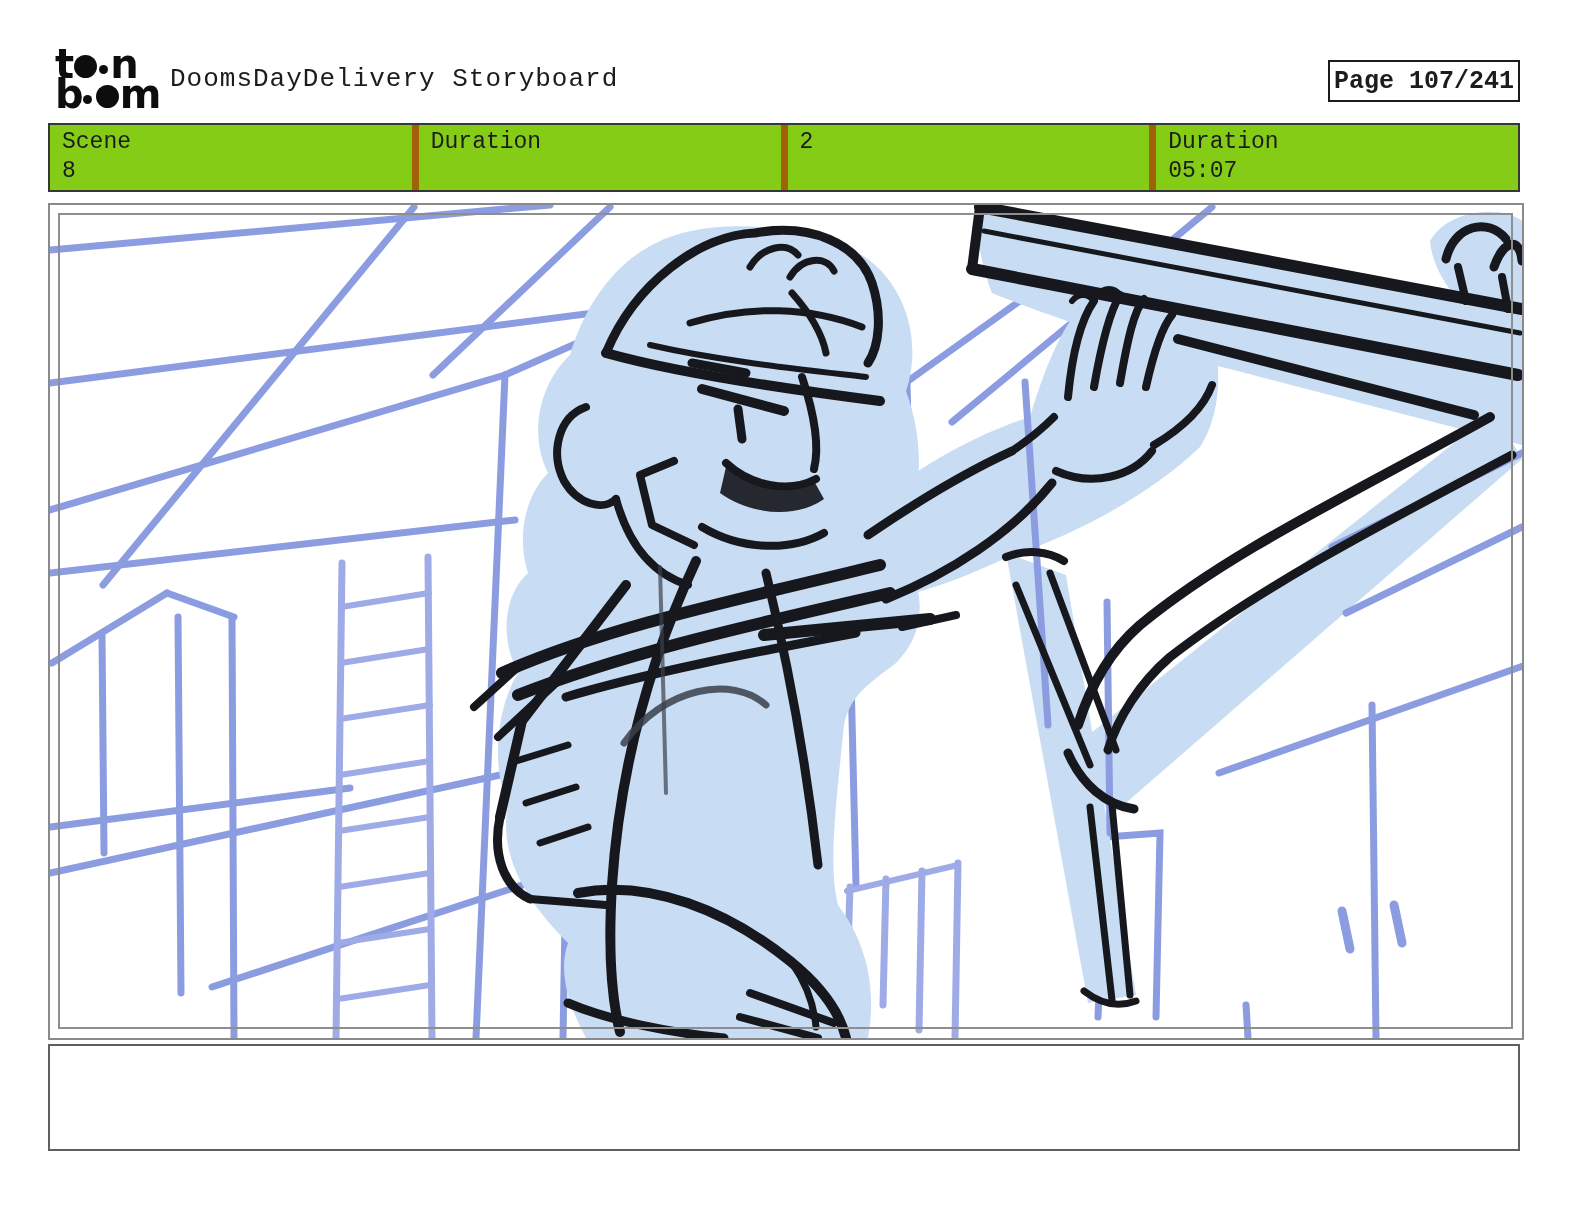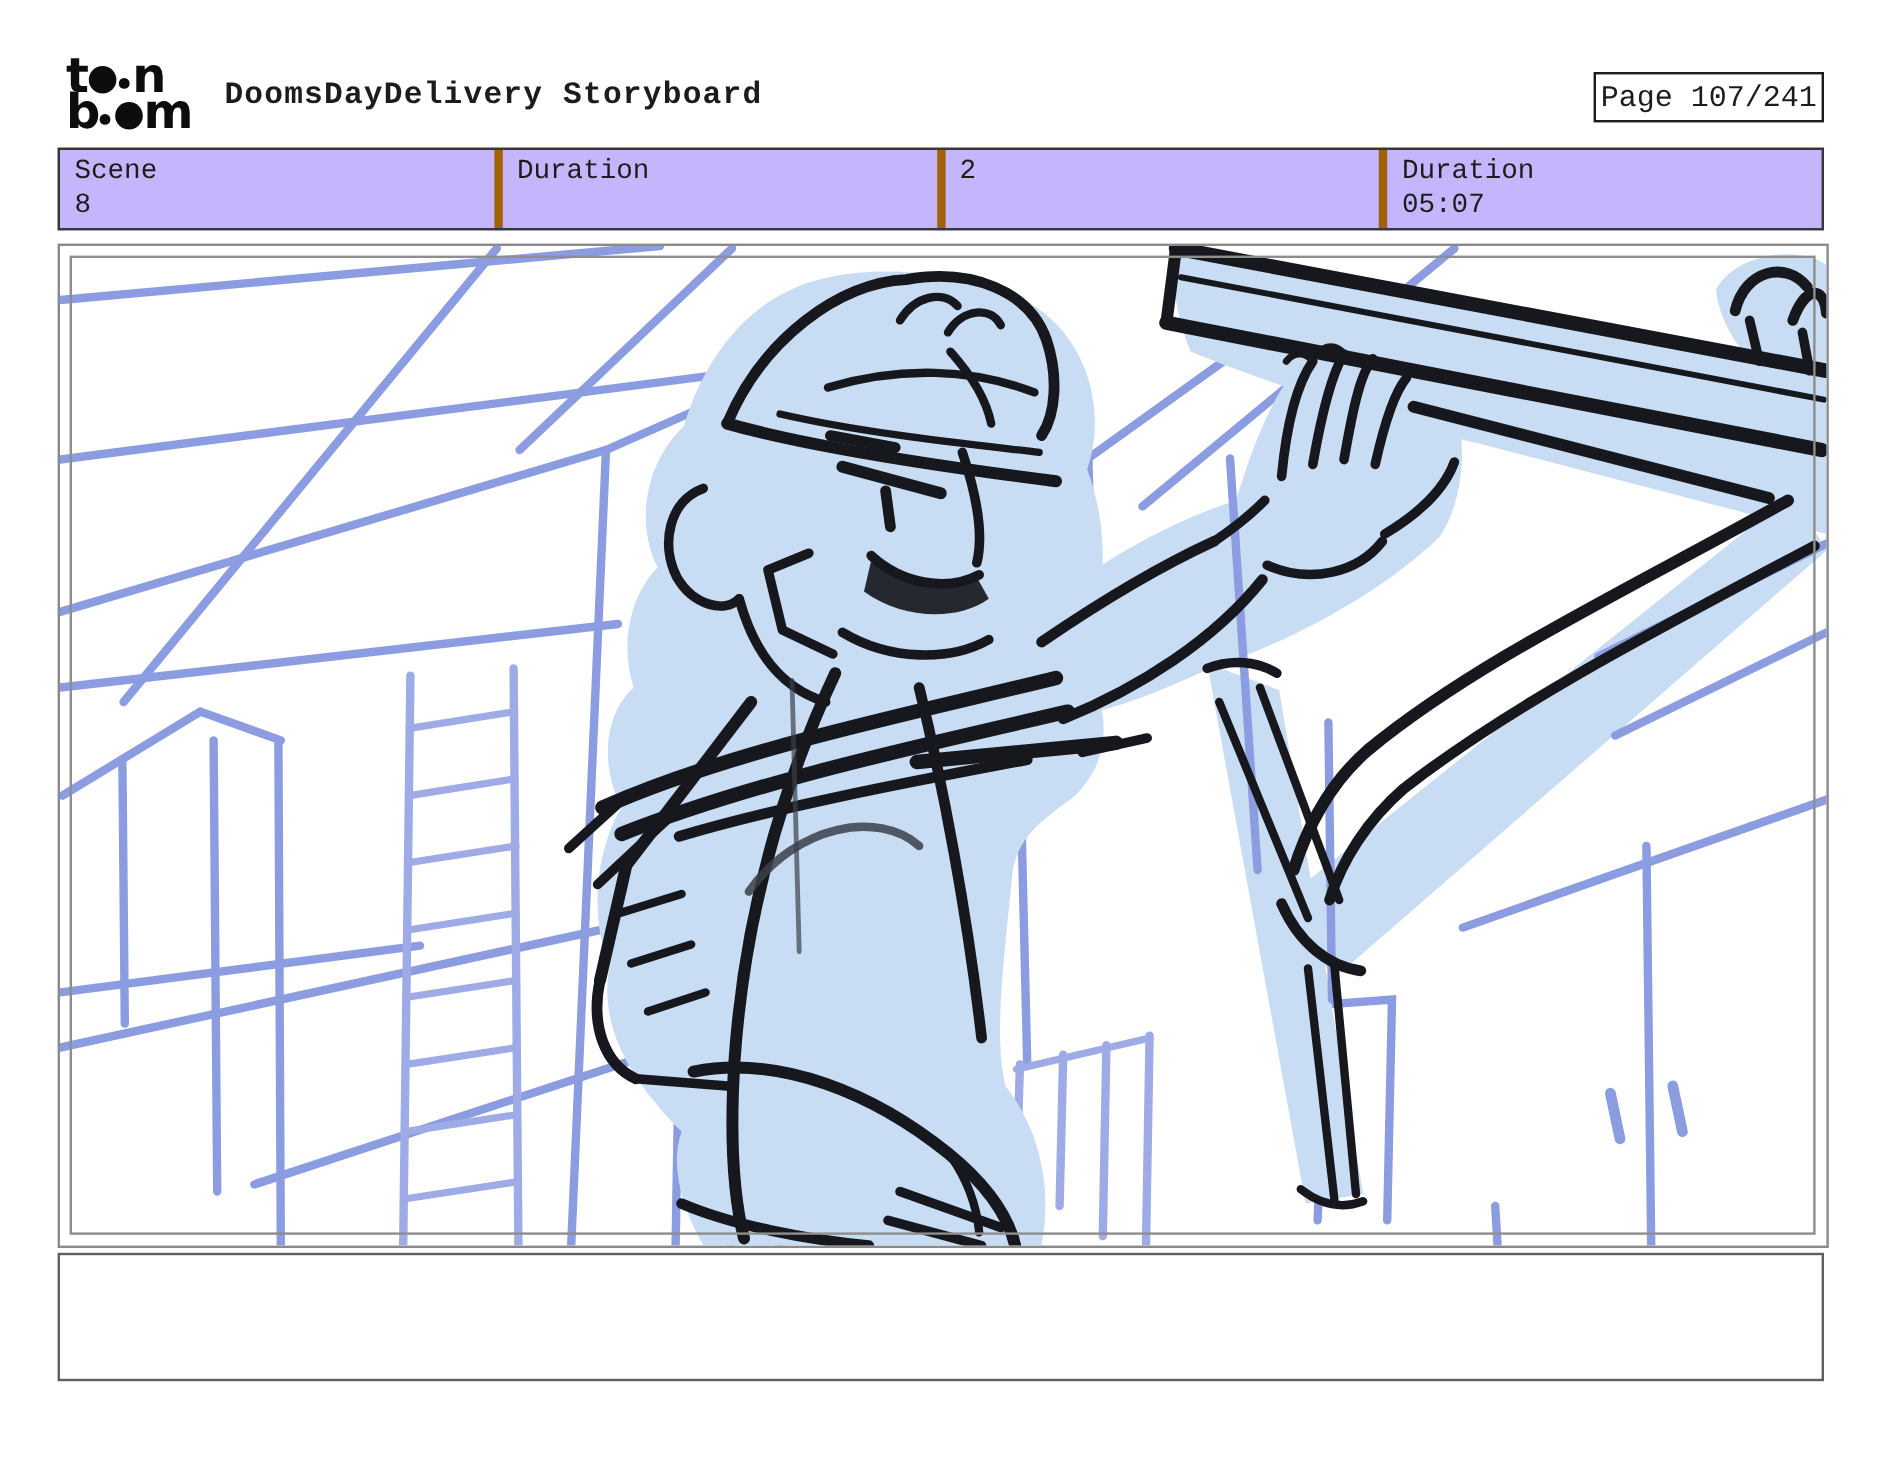--- a/index.html
+++ b/index.html
@@ -7,28 +7,28 @@
        font-family:"Liberation Mono","DejaVu Sans Mono",monospace;color:#1c1c1c;}
 
   
   .logo{position:absolute;left:55px;top:50px;width:130px;color:#0d0d0d;
         font-family:"DejaVu Sans","Liberation Sans",sans-serif;font-weight:bold;}
   .logo-row{display:flex;align-items:center;height:29px;font-size:40px;line-height:29px;letter-spacing:-2px;}
   .logo-row.second{margin-top:1px;}
   .dot{background:#0d0d0d;border-radius:50%;display:inline-block;}
   .dot.big{width:23px;height:23px;margin:4px 1px 0 2px;}
   .dot.small{width:9px;height:9px;margin:10px 2px 0 1px;}
-  .title{position:absolute;left:187px;top:64px;font-size:26px;font-weight:bold;letter-spacing:1px;white-space:pre;text-align:right;}
+  .title{position:absolute;left:170px;top:64px;font-size:26px;font-weight:normal;letter-spacing:1px;white-space:pre;text-align:right;}
   .page-box{position:absolute;left:1328px;top:60px;width:192px;height:42px;border:2px solid #1b1b1b;
             box-sizing:border-box;display:flex;align-items:center;justify-content:center;
-            font-size:25px;font-weight:normal;background:#fff;}
+            font-size:25px;font-weight:bold;background:#fff;}
 
   
   .info-row{position:absolute;left:48px;top:123px;width:1472px;height:69px;border:2px solid #373737;
-            box-sizing:border-box;display:flex;background:#c4b5fd;}
+            box-sizing:border-box;display:flex;background:#84cc16;}
   .info-cell{flex:1;border-left:7px solid #a16207;box-sizing:border-box;padding:3px 12px 5px 12px;
              display:flex;flex-direction:column;justify-content:space-between;}
   .info-cell:first-child{border-left:none;}
   .info-label,.info-value{font-size:23px;line-height:29px;white-space:pre;}
 
   
   .panel{position:absolute;left:48px;top:203px;width:1472px;height:833px;border:2px solid #8a8a8a;
          box-sizing:content-box;background:#fff;}
   .panel svg{display:block;}
 

